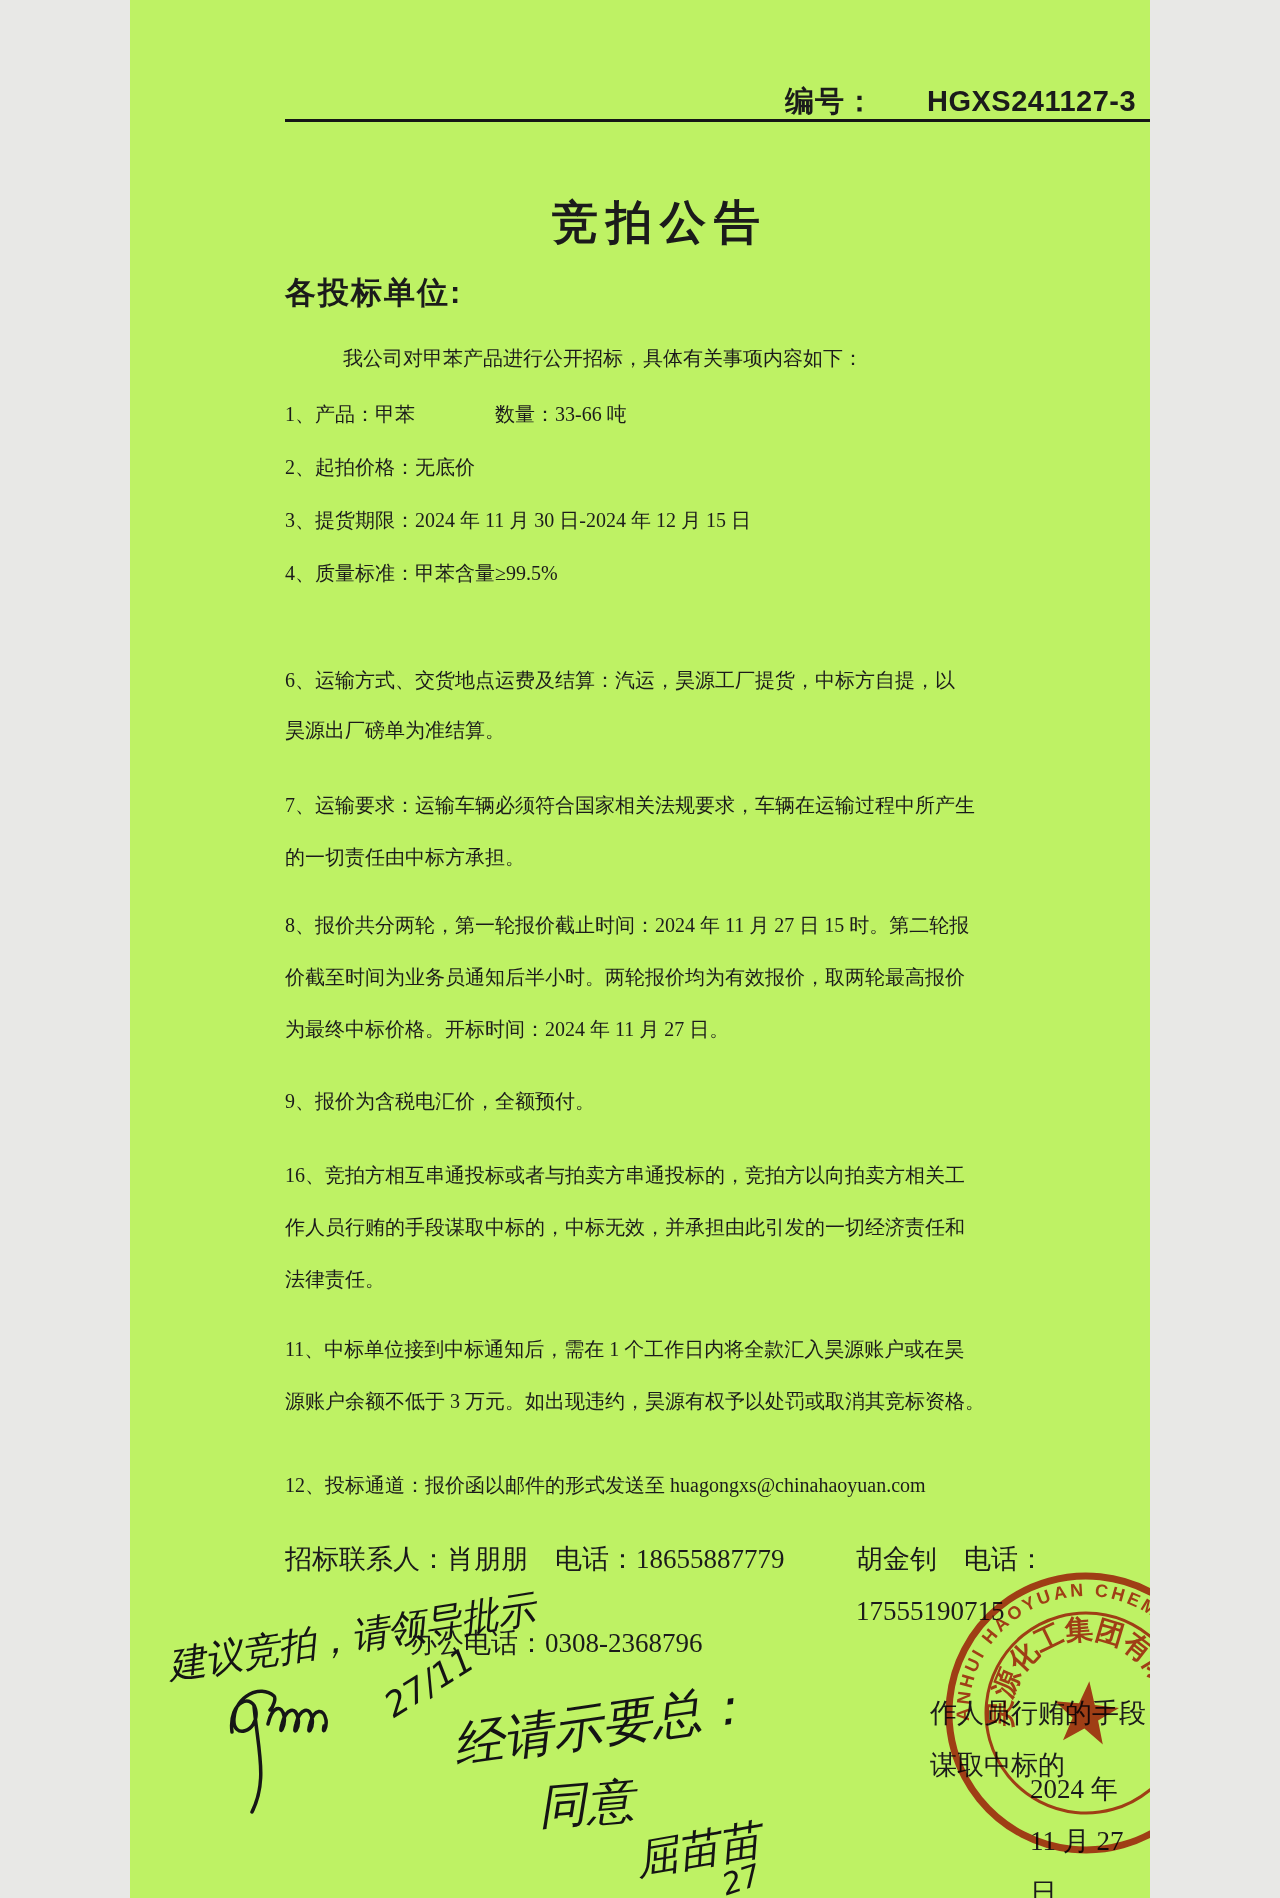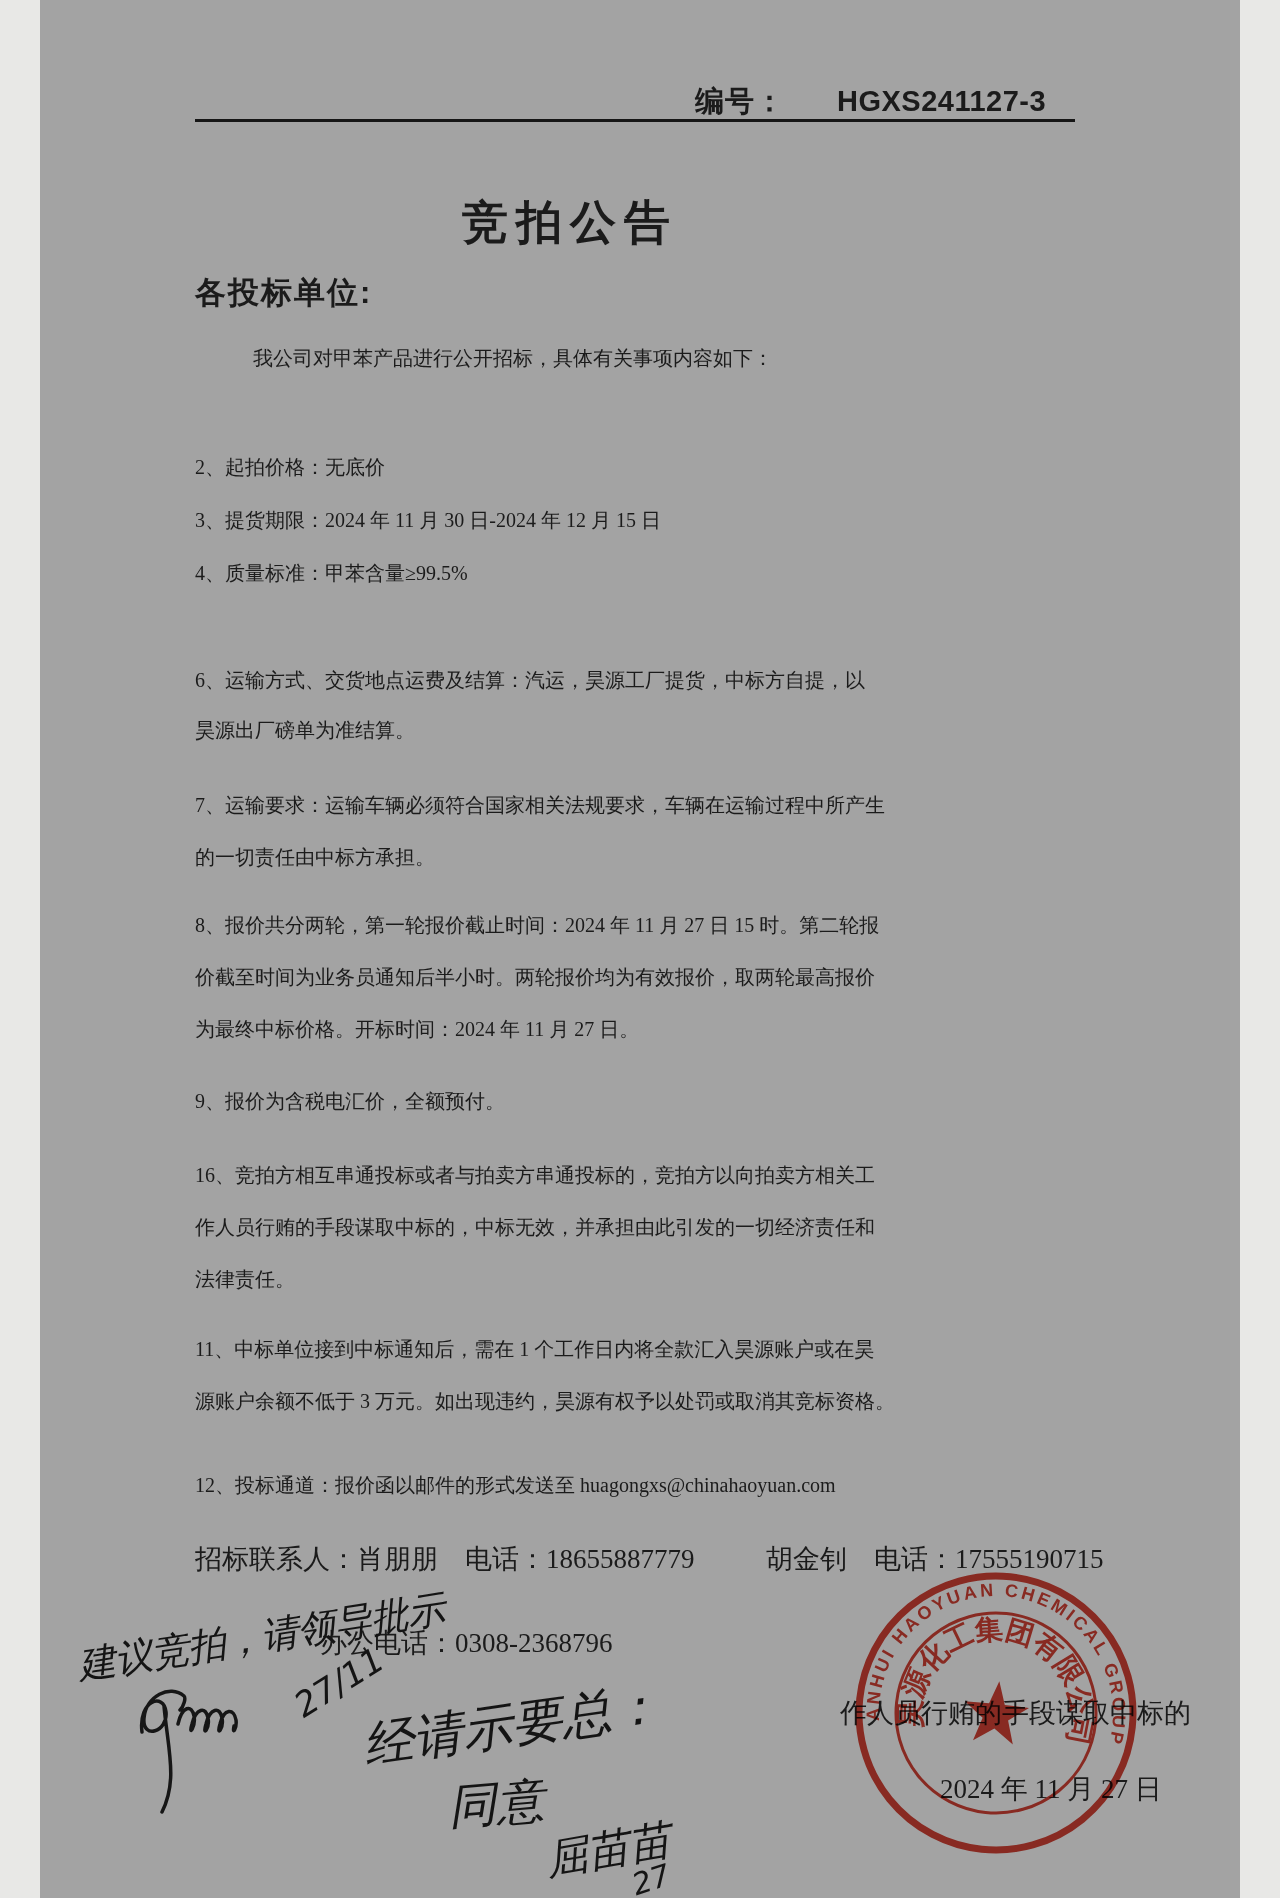--- a/index.html
+++ b/index.html
@@ -1,18 +1,18 @@
 <!DOCTYPE html>
 <html><head>
 <meta charset="utf-8">
 <style>
   html,body { margin:0; padding:0; background:#e8e8e6; }
   .page {
-    position:relative; width:1200px; height:1898px; margin:0 auto;
-    background:#a3a3a3;
+    position:relative; width:1020px; height:1898px; margin:0 auto;
+    background:#bef264;
     font-family:"Liberation Serif","DejaVu Serif",serif;
     color:#1b1b1b; overflow:hidden;
   }
   .abs { position:absolute; }
   .heading { font-family:"Liberation Sans","DejaVu Sans",sans-serif; font-weight:bold; }
   .serial { top:82px; left:655px; font-size:29px; letter-spacing:1px; }
   .serial .val { margin-left:52px; letter-spacing:0.5px; }
   .rule { top:119px; left:155px; width:880px; height:3px; background:#161616; }
   .title { top:192px; left:0; width:1060px; text-align:center; font-size:46px; letter-spacing:8px; margin:0; }
   .salutation { top:272px; left:155px; font-size:31px; letter-spacing:2px; }
@@ -35,20 +35,21 @@
     <span>编号：</span><span class="val">HGXS241127-3</span>
   </div>
   <div class="abs rule"></div>
 
   <h1 class="abs title heading">竞拍公告</h1>
 
   <div class="abs salutation heading">各投标单位:</div>
 
   <p class="abs body-text intro" style="top:332px">我公司对甲苯产品进行公开招标，具体有关事项内容如下：</p>
 
+  <p class="abs body-text" style="top:388px">1、产品：甲苯　　　　数量：33-66 吨</p>
   <p class="abs body-text" style="top:441px">2、起拍价格：无底价</p>
   <p class="abs body-text" style="top:494px">3、提货期限：2024 年 11 月 30 日-2024 年 12 月 15 日</p>
   <p class="abs body-text" style="top:547px">4、质量标准：甲苯含量≥99.5%</p>
   <p class="abs body-text" style="top:655px;line-height:50px">6、运输方式、交货地点运费及结算：汽运，昊源工厂提货，中标方自提，以
 昊源出厂磅单为准结算。</p>
   <p class="abs body-text" style="top:779px">7、运输要求：运输车辆必须符合国家相关法规要求，车辆在运输过程中所产生
 的一切责任由中标方承担。</p>
   <p class="abs body-text" style="top:899px">8、报价共分两轮，第一轮报价截止时间：2024 年 11 月 27 日 15 时。第二轮报
 价截至时间为业务员通知后半小时。两轮报价均为有效报价，取两轮最高报价
 为最终中标价格。开标时间：2024 年 11 月 27 日。</p>

